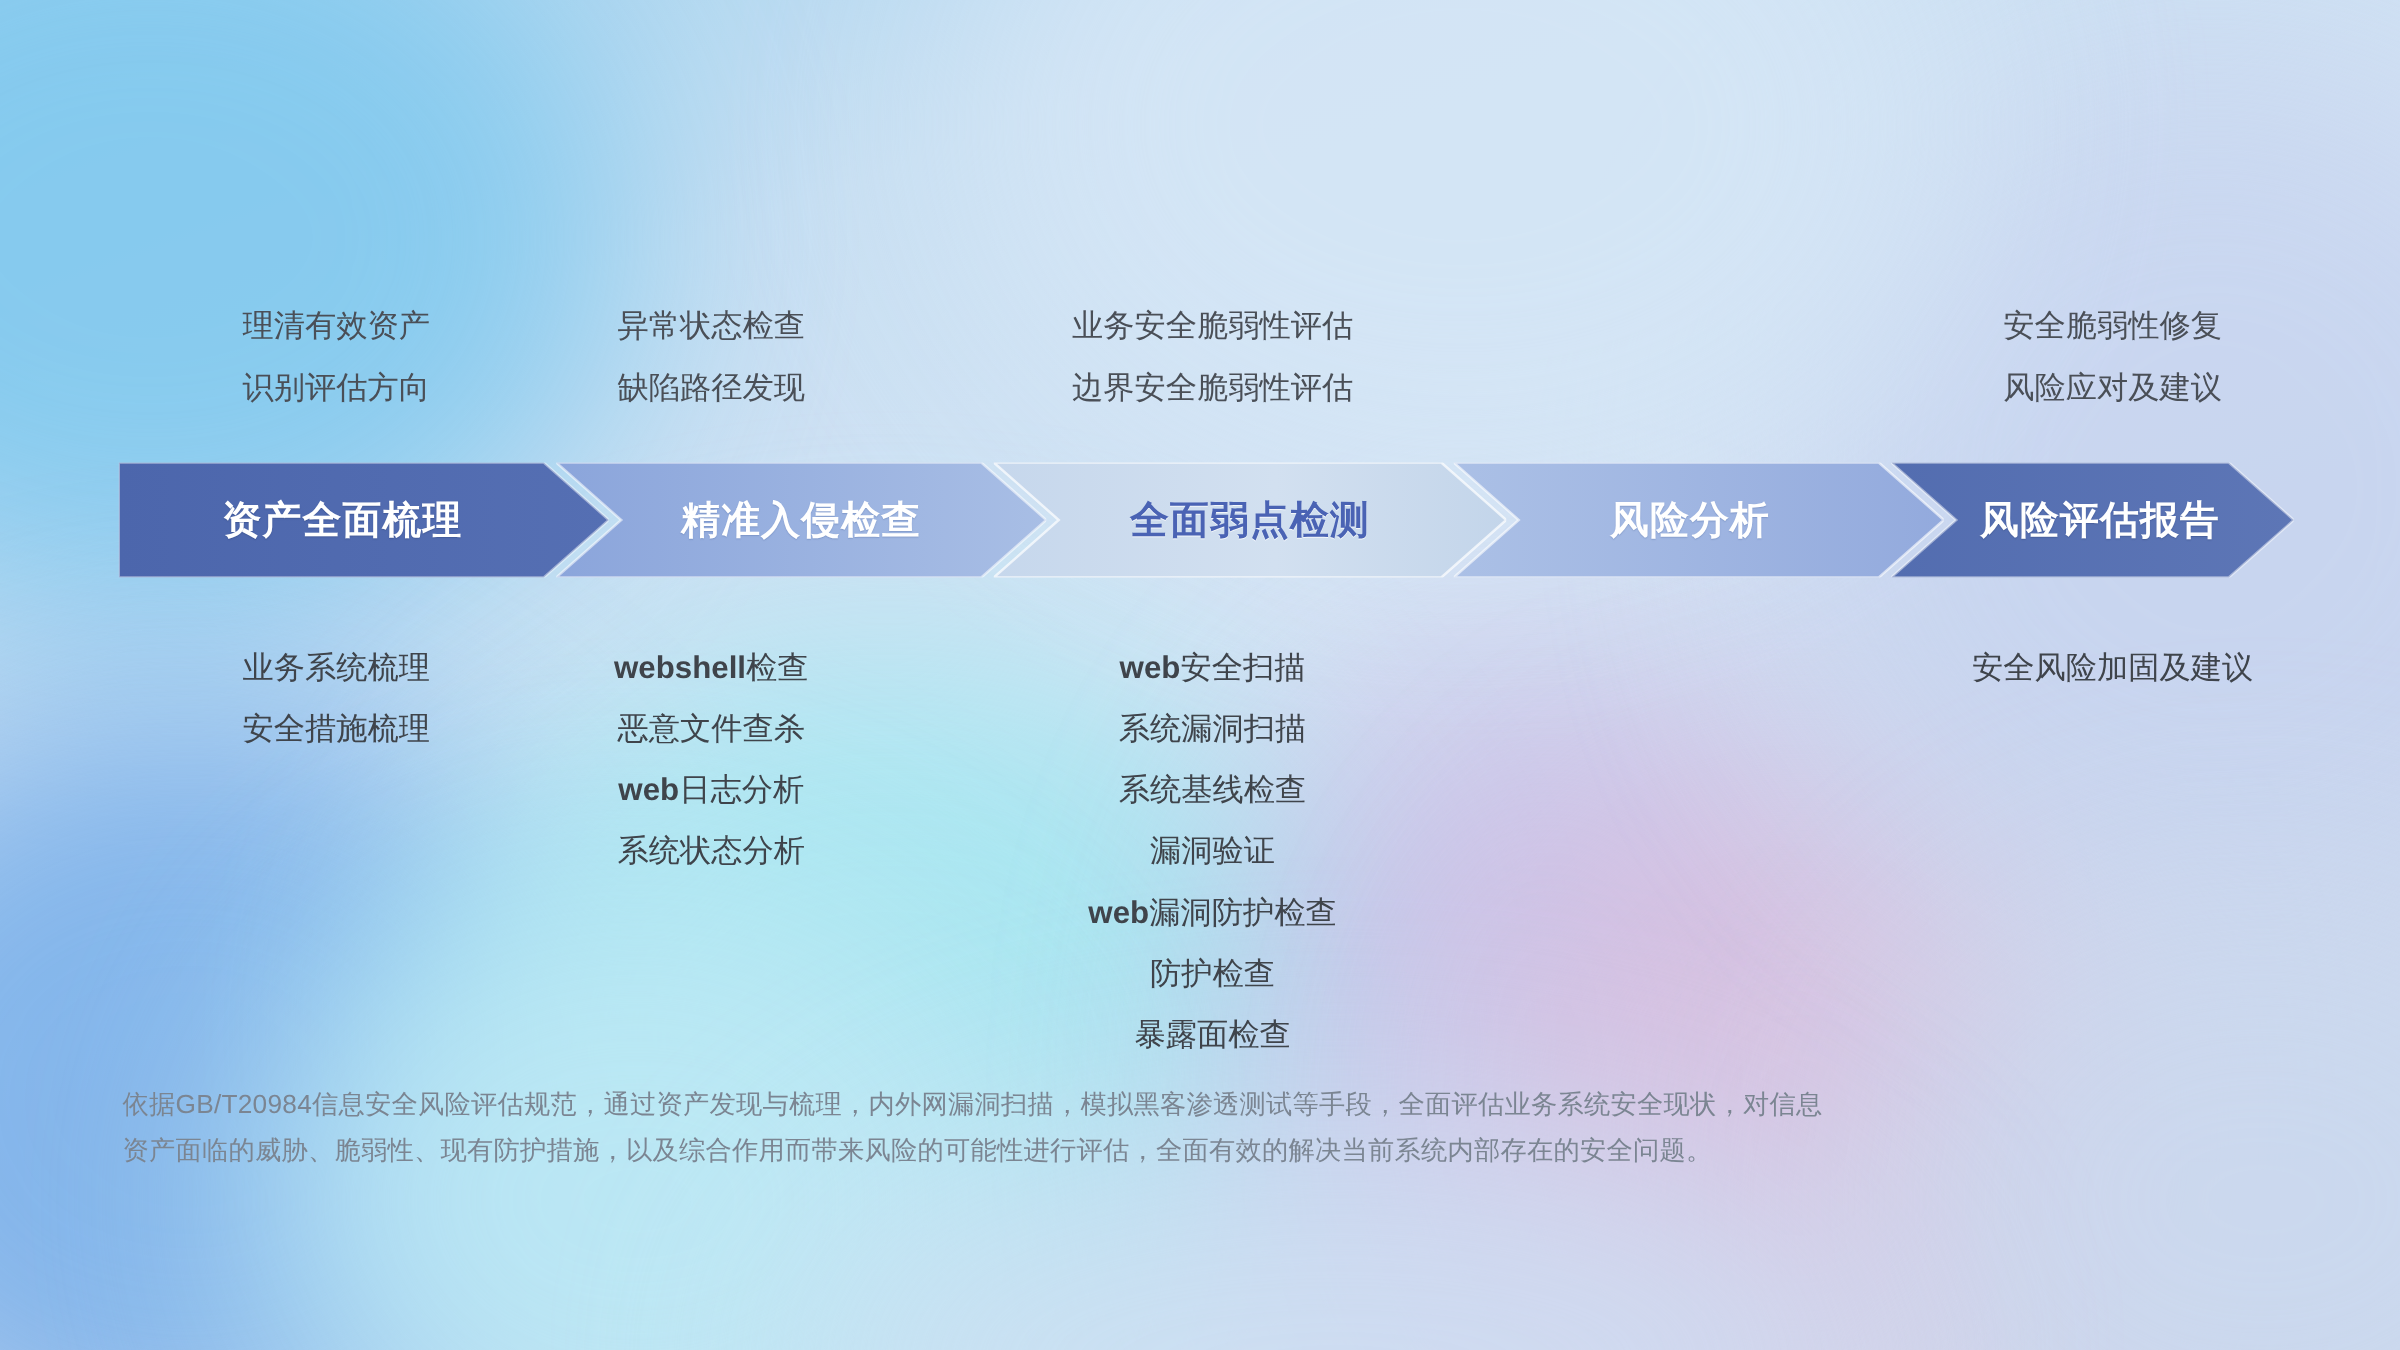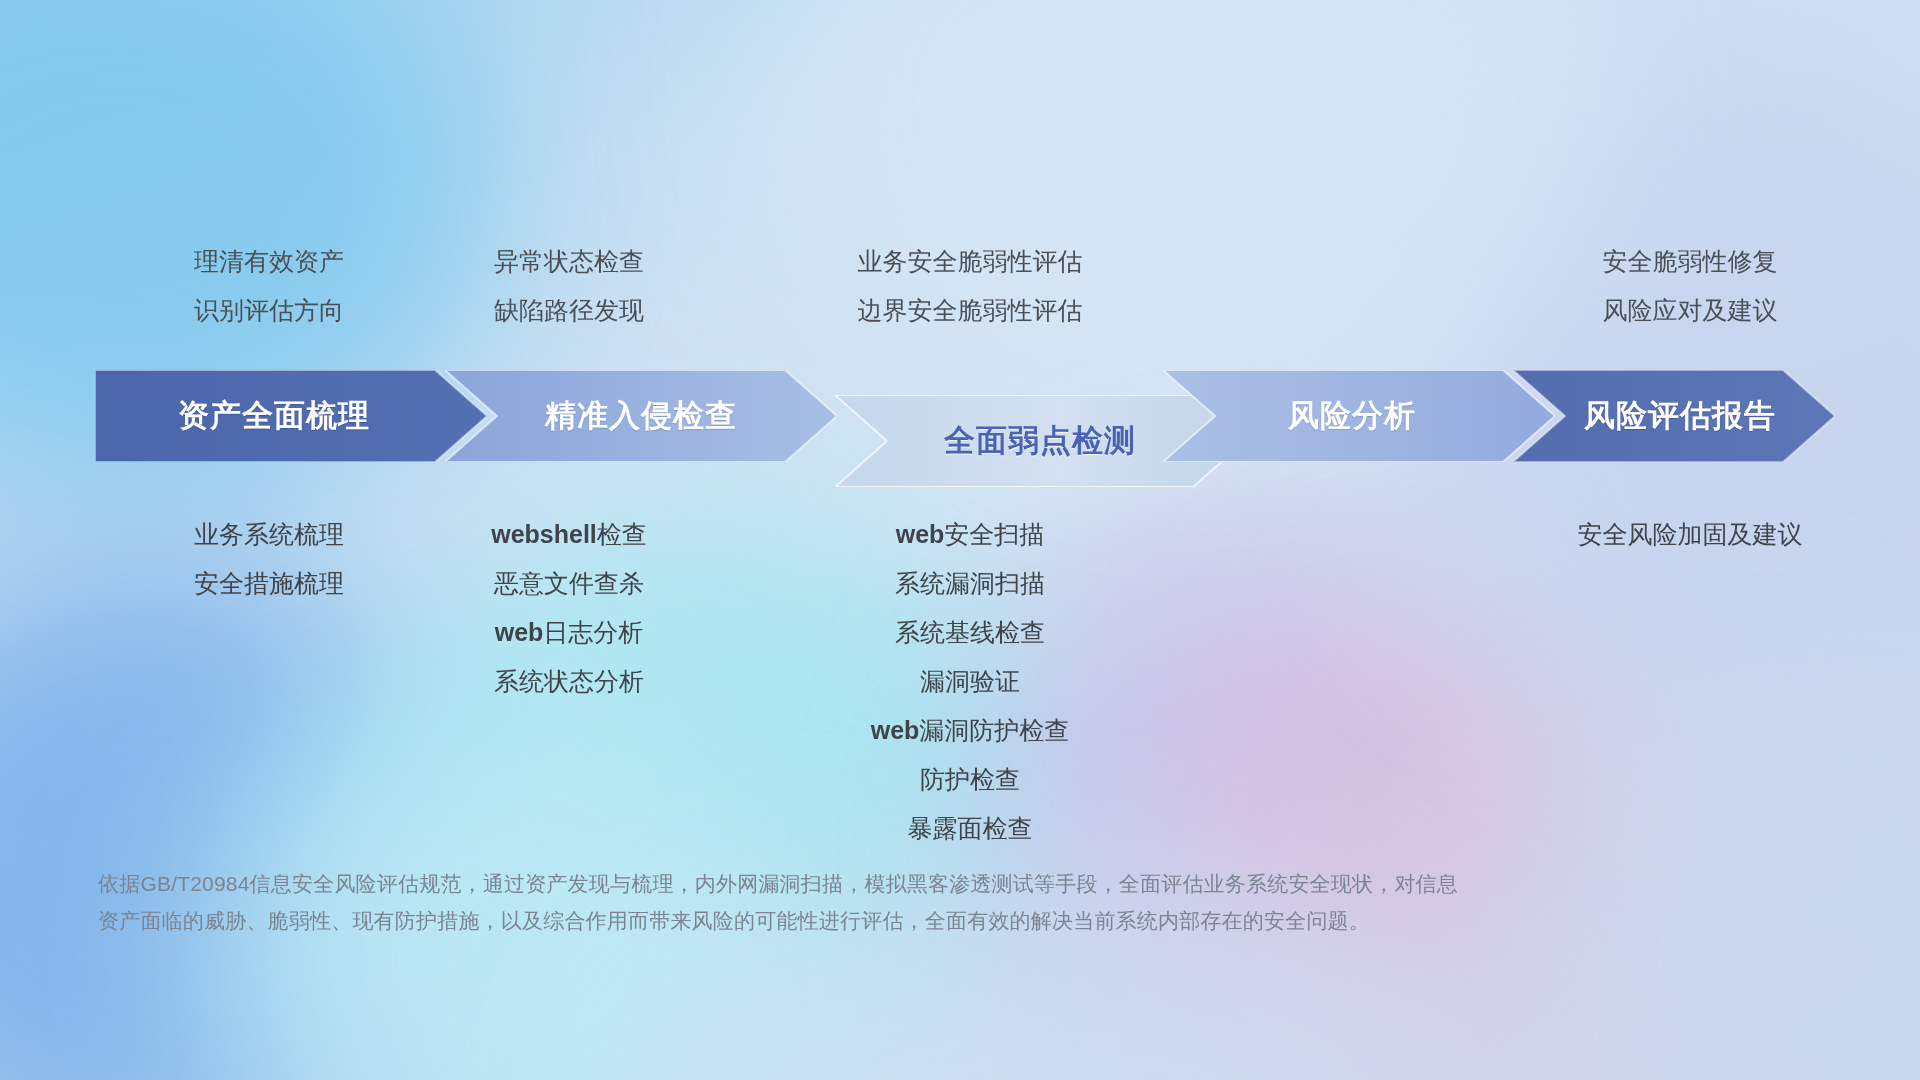--- a/index.html
+++ b/index.html
@@ -173,21 +173,21 @@
             <stop offset="0" stop-color="#8ba5db"></stop>
               <stop offset="1" stop-color="#a8bee5"></stop>
           </linearGradient>
         </defs>
         <path d="M0,0 H340 L392,46 L340,92 H0 L52,46 Z" fill="url(#g2)"></path>
         <path d="M0,0 H340 L392,46 L340,92 H0 L52,46 Z" fill="none" stroke="#ffffff" stroke-opacity=".55" stroke-width="2"></path>
       </svg>
       <div class="cap lbl-light" style="padding-left:14px;padding-right:14px;">精准入侵检查</div>
     </div>
 
-    <div class="chev" style="left:740px;width:410px;margin-top:25px;">
+    <div class="chev" style="left:700px;width:410px;">
       <svg class="shape" viewBox="0 0 410 92" preserveAspectRatio="none">
         <defs>
           <linearGradient id="g3" x1="0" y1="0" x2="1" y2="0">
             <stop offset="0" stop-color="#c6d7ec"></stop>
               <stop offset="0.55" stop-color="#d2e0f0"></stop>
               <stop offset="1" stop-color="#c3d5ea"></stop>
           </linearGradient>
         </defs>
         <path d="M0,0 H358 L410,46 L358,92 H0 L52,46 Z" fill="url(#g3)"></path>
         <path d="M0,0 H358 L410,46 L358,92 H0 L52,46 Z" fill="none" stroke="#ffffff" stroke-opacity=".7" stroke-width="2"></path>

